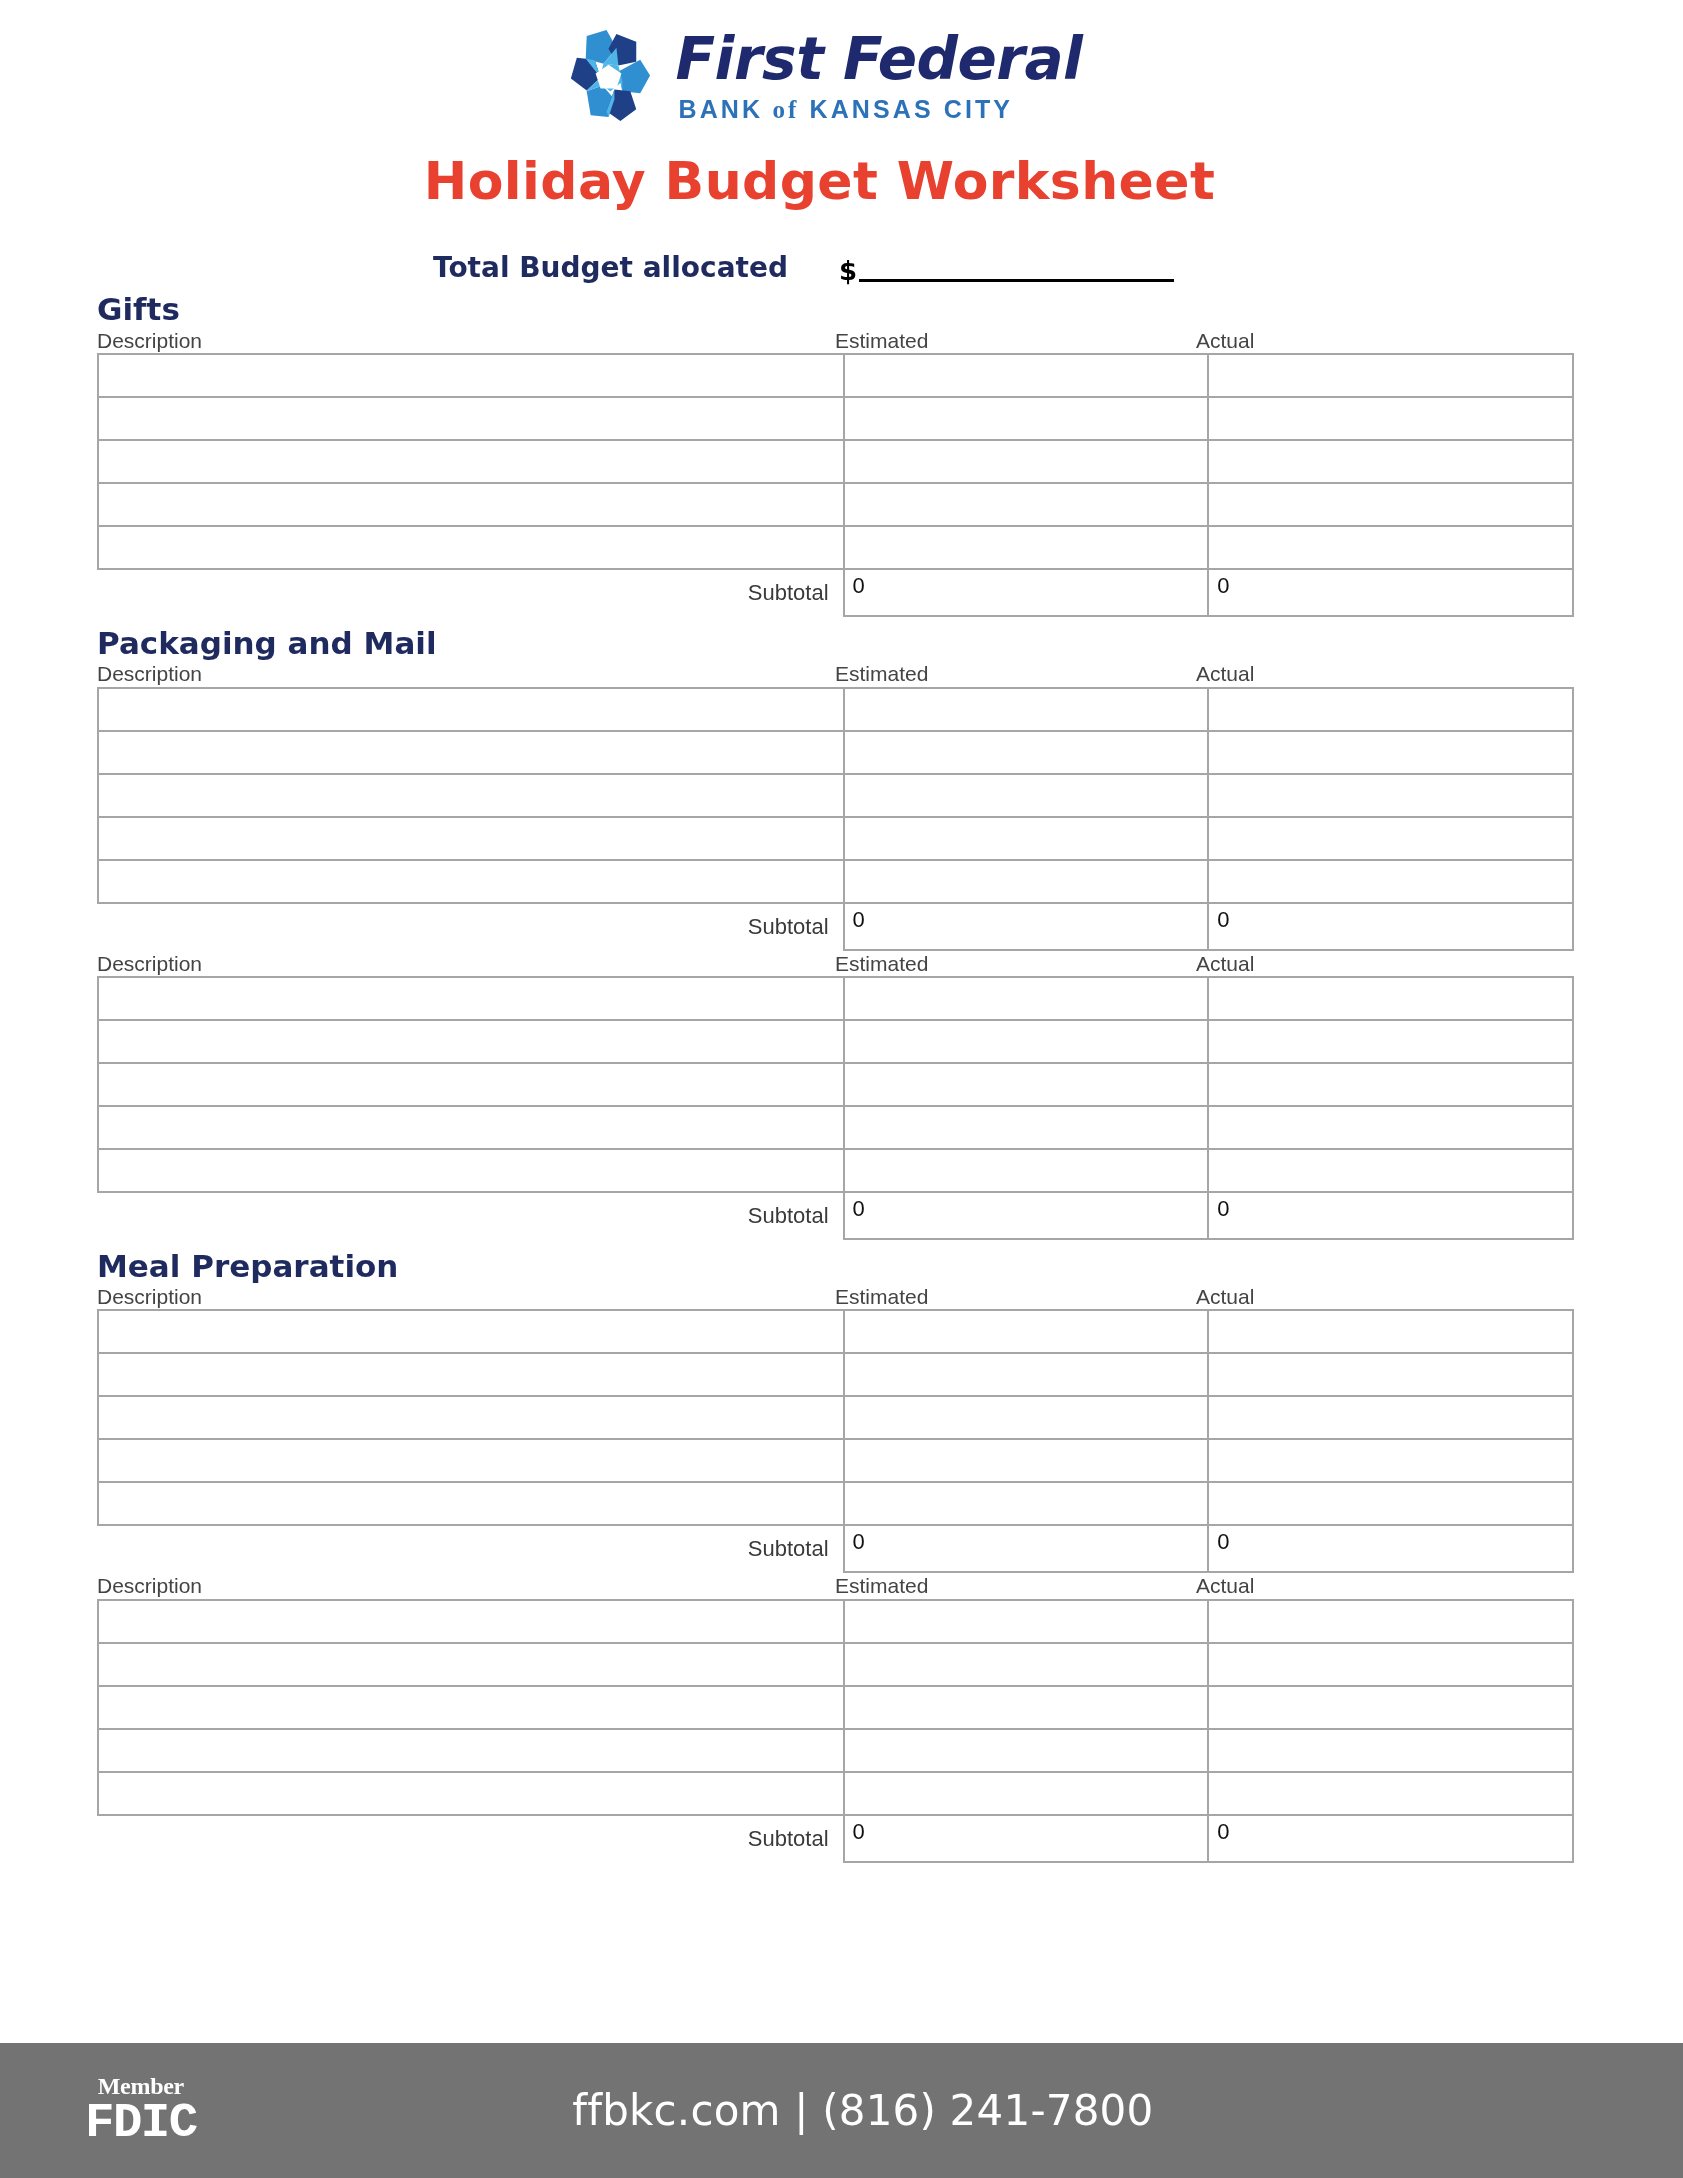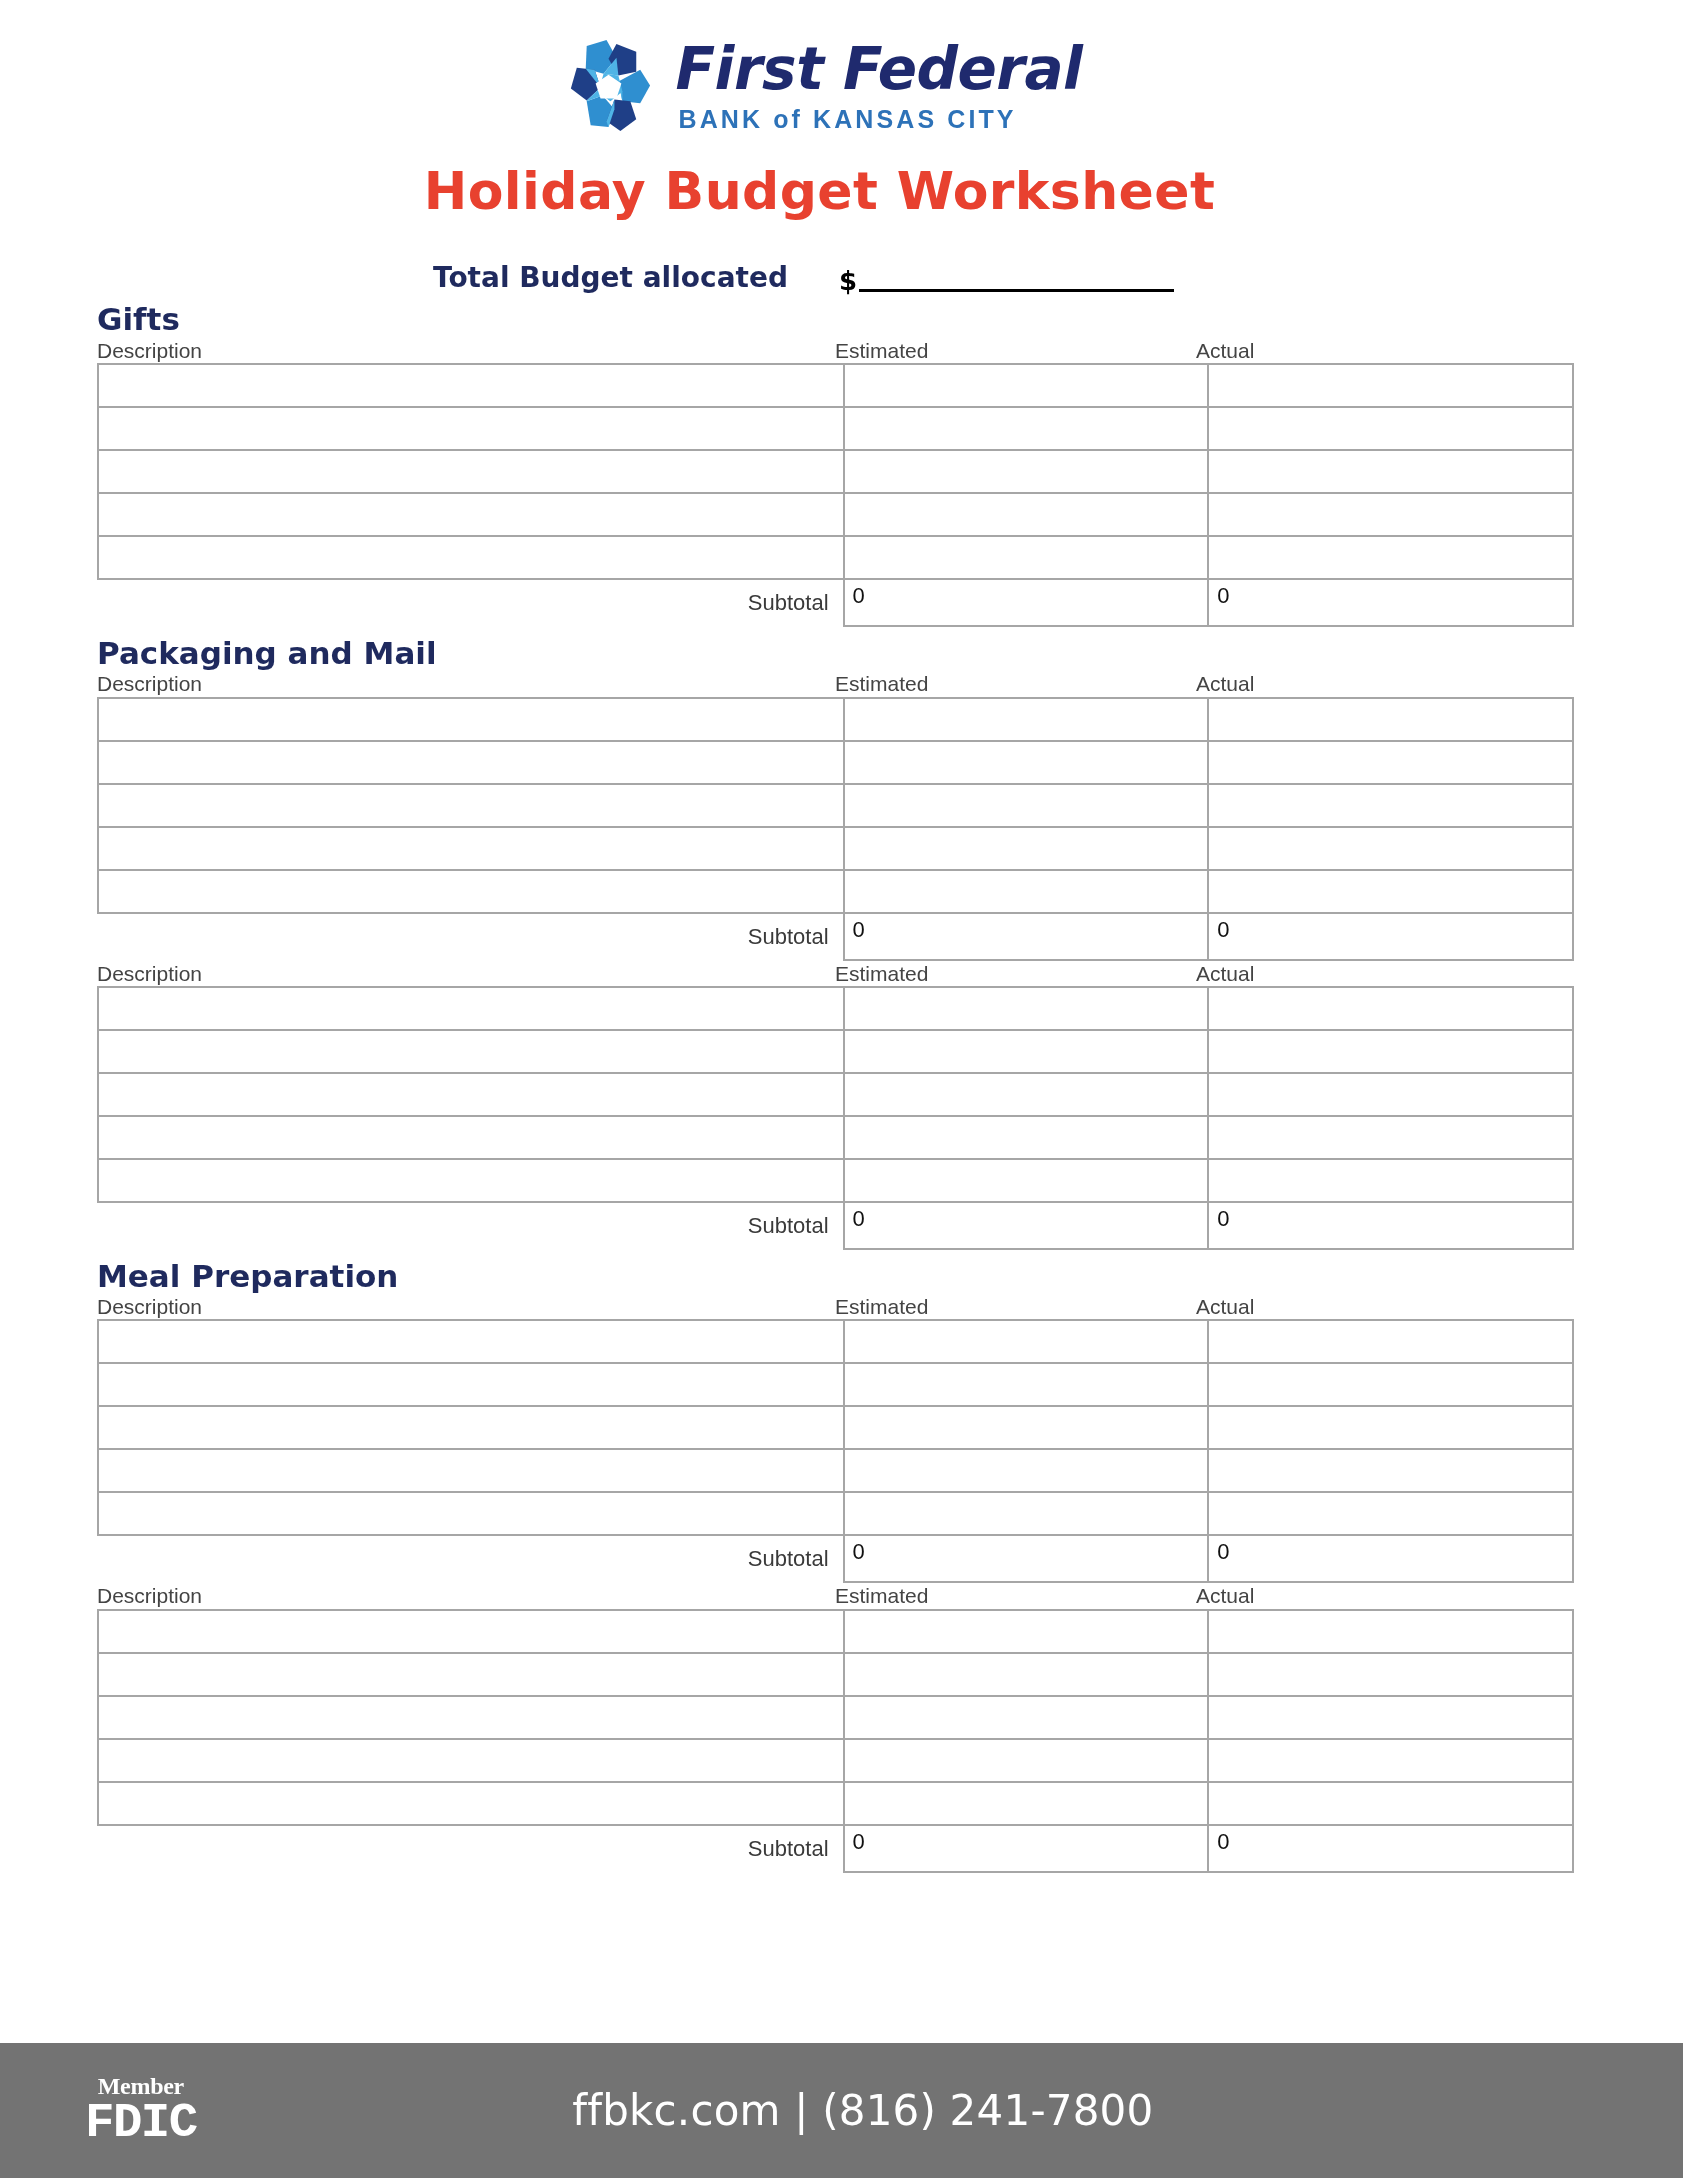--- a/index.html
+++ b/index.html
@@ -21,21 +21,21 @@
     left: 0; top: 0;
     width: 1683px;
     height: 2178px;
     background: #fff;
     box-sizing: border-box;
   }
 
   
   .brand {
     width: 100%;
-    padding-top: 36px;
+    padding-top: 26px;
     display: flex;
     justify-content: center;
     align-items: flex-end;
   }
   .brand-inner {
     display: flex;
     align-items: center;
     gap: 16px;
     transform: translateX(-22px);
   }
@@ -64,21 +64,21 @@
   .brand-sub {
     font-family: "Liberation Sans", sans-serif;
     font-weight: bold;
     font-size: 25px;
     line-height: 1.0;
     color: #2d72b8;
     letter-spacing: 3.1px;
     margin-top: 9px;
     padding-left: 3px;
   }
-  .brand-sub .lc { text-transform: none; }
+  .brand-sub .lc { text-transform: none; font-family: Liberation Serif, serif; }
 
   
   .worksheet-title {
     text-align: center;
     color: #e8412f;
     font-family: "DejaVu Sans", sans-serif;
     font-weight: bold;
     font-size: 52px;
     letter-spacing: 0.4px;
     margin-top: 22px;

